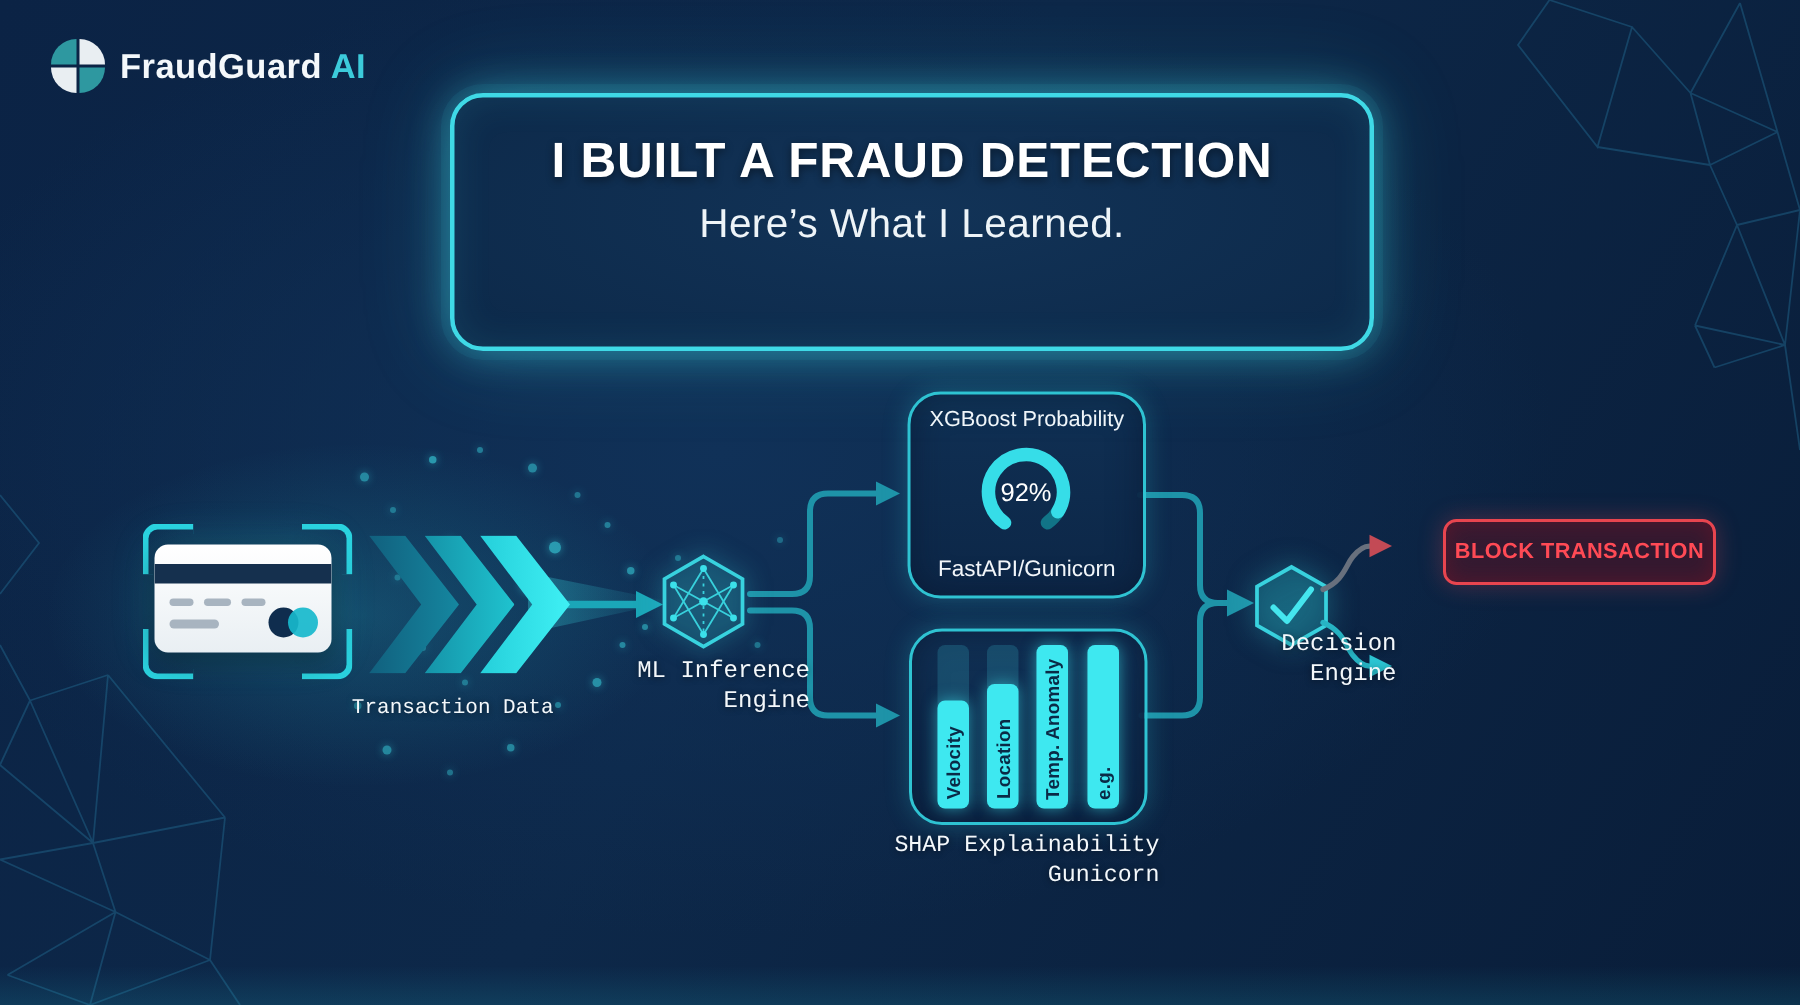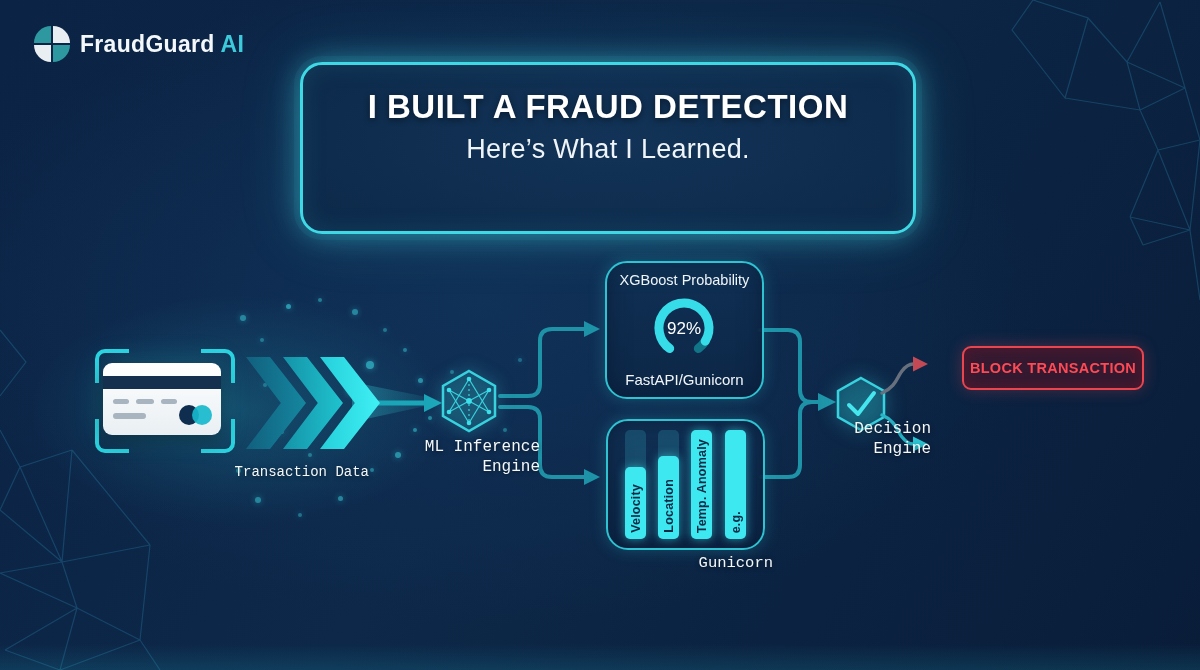--- a/index.html
+++ b/index.html
@@ -240,20 +240,21 @@
   <div class="chev chev1"></div>
   <div class="chev chev2"></div>
   <div class="chev chev3"></div>
 
   <div class="cap" style="left:209px;top:464px;width:160px;font-size:14px;">Transaction Data</div>
   <div class="cap" style="left:400px;top:437px;width:140px;font-size:16px;line-height:20px;">
     <div>ML Inference</div>
     <div>Engine</div>
   </div>
   <div class="cap" style="left:593px;top:553px;width:180px;font-size:15.5px;line-height:20px;">
+    <div>SHAP Explainability</div>
     <div>Gunicorn</div>
   </div>
   <div class="cap" style="left:791px;top:419px;width:140px;font-size:16px;line-height:20px;">
     <div>Decision</div>
     <div>Engine</div>
   </div>
 
   <div class="node-box xgb-box">
     <div class="xgb-title">XGBoost Probability</div>
     <svg class="gauge" width="68" height="68" viewBox="0 0 68 68">

